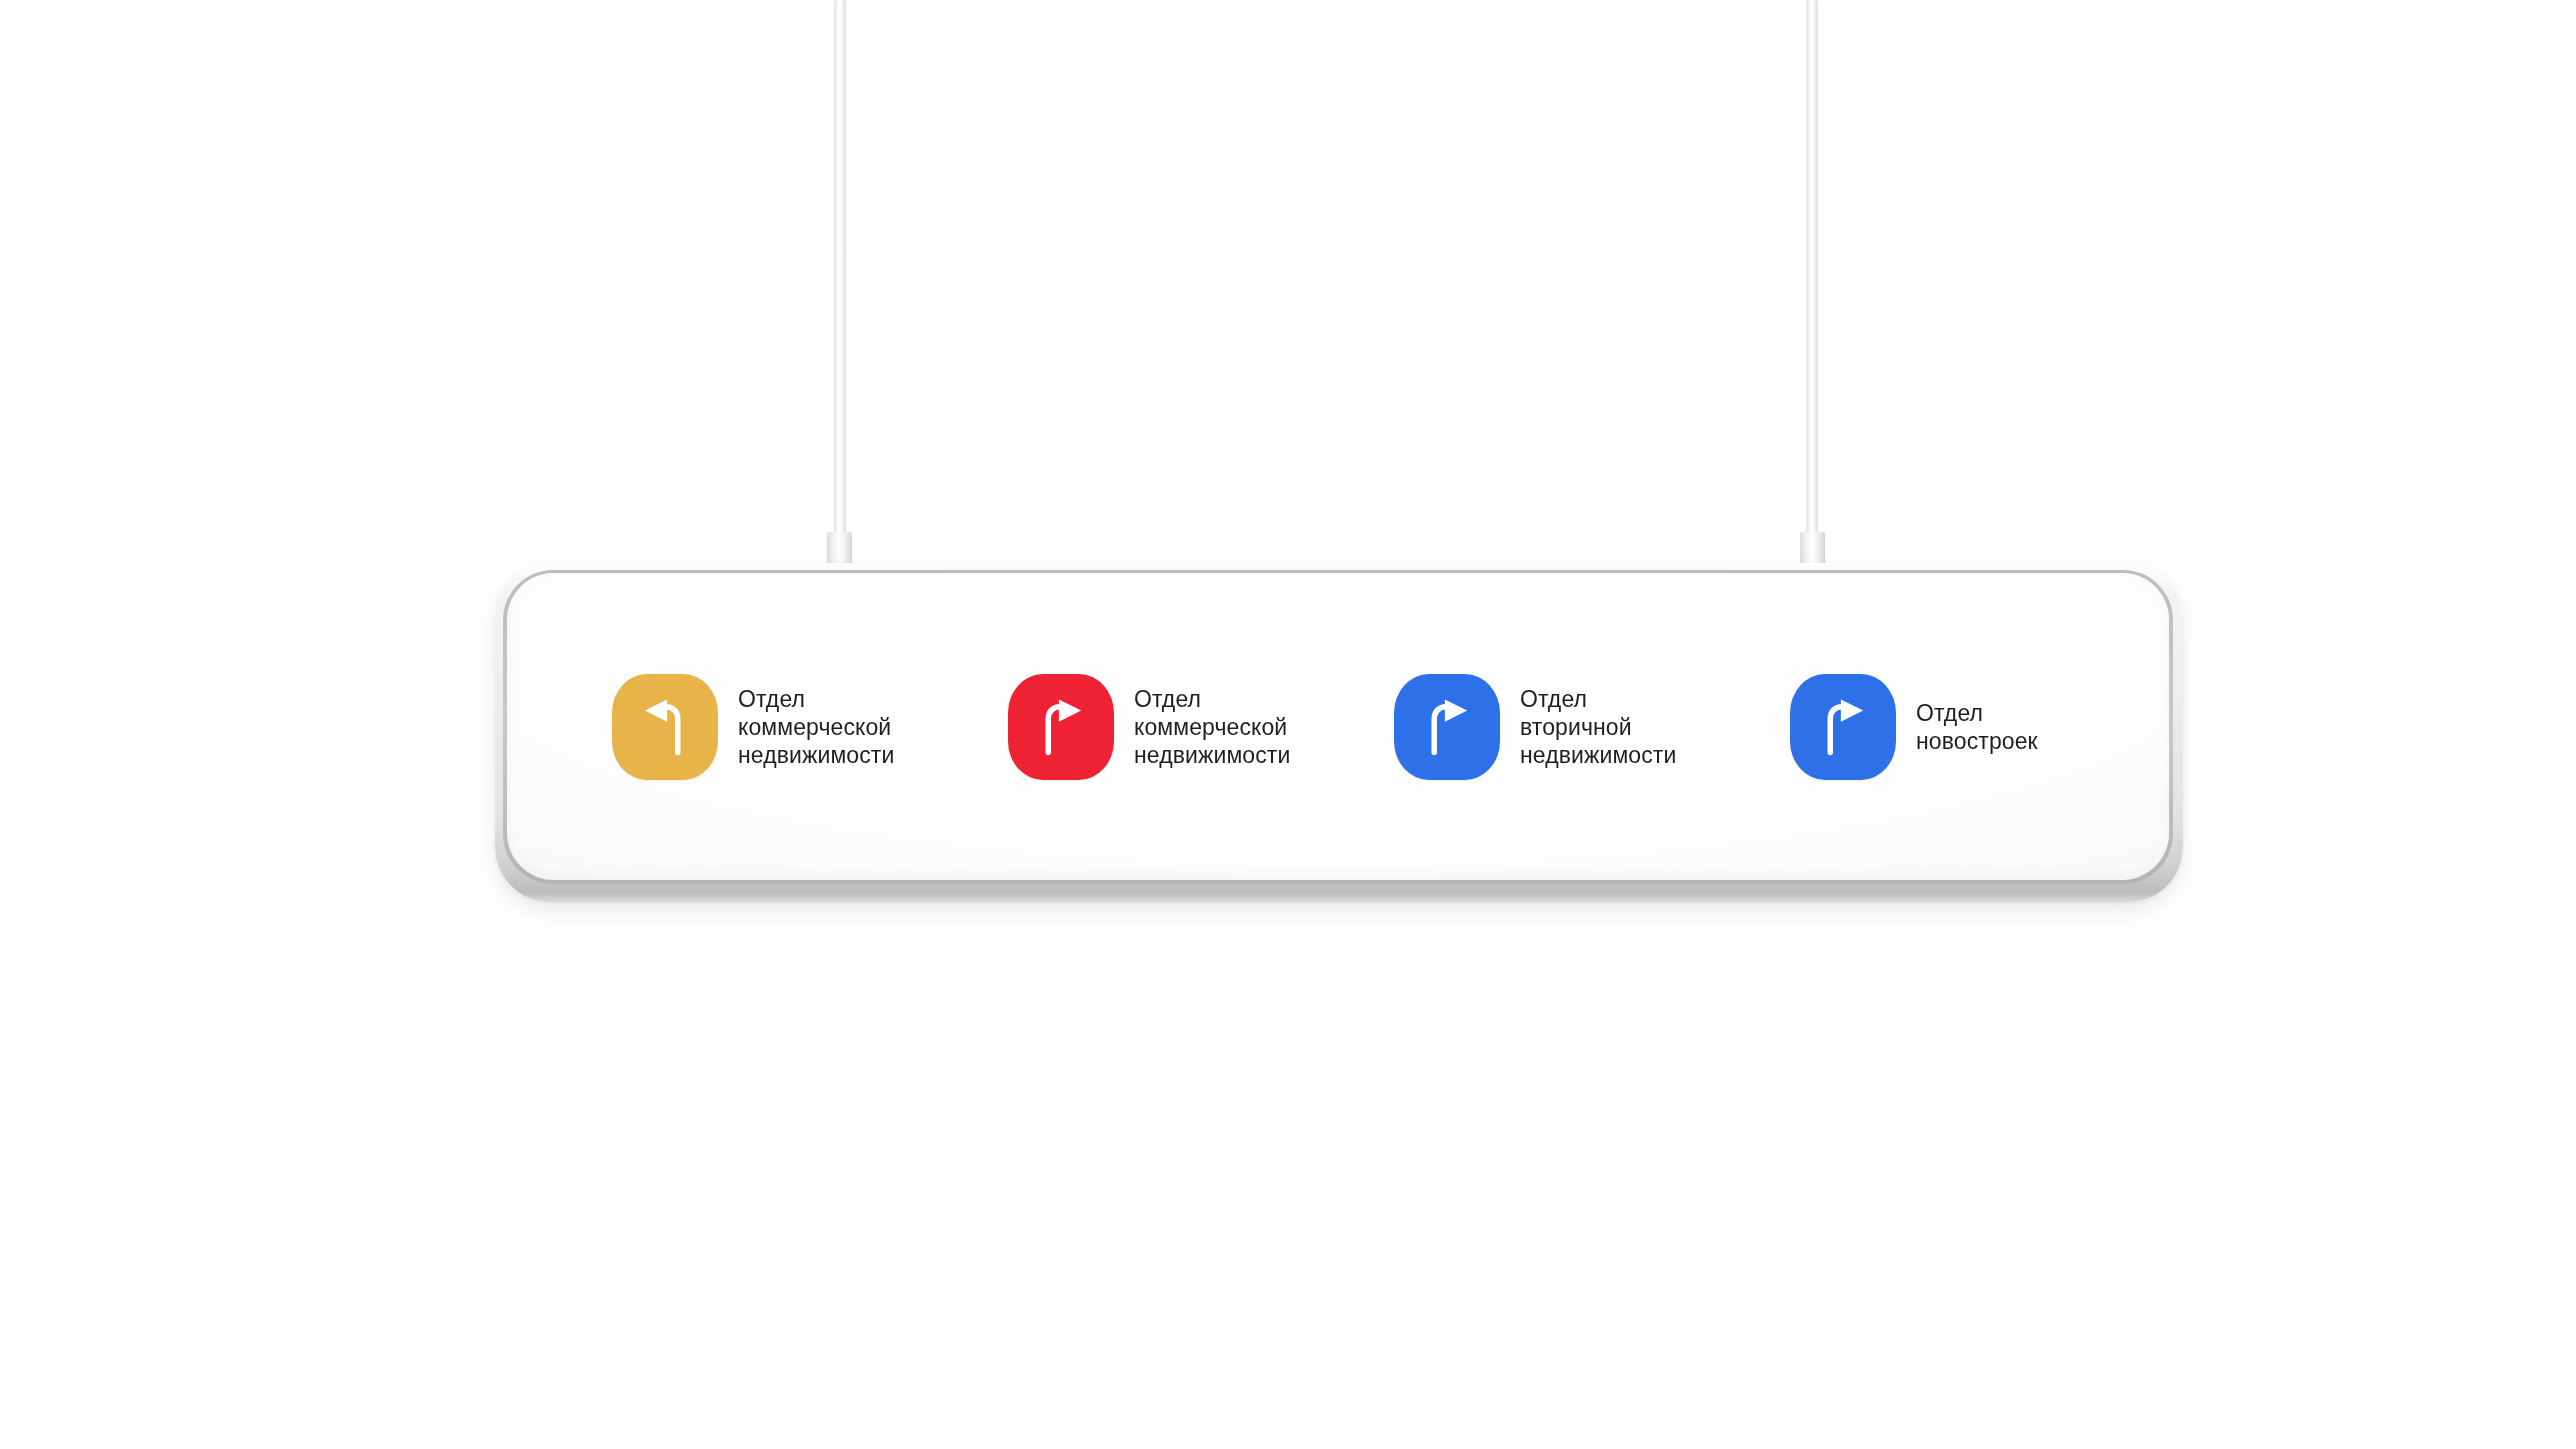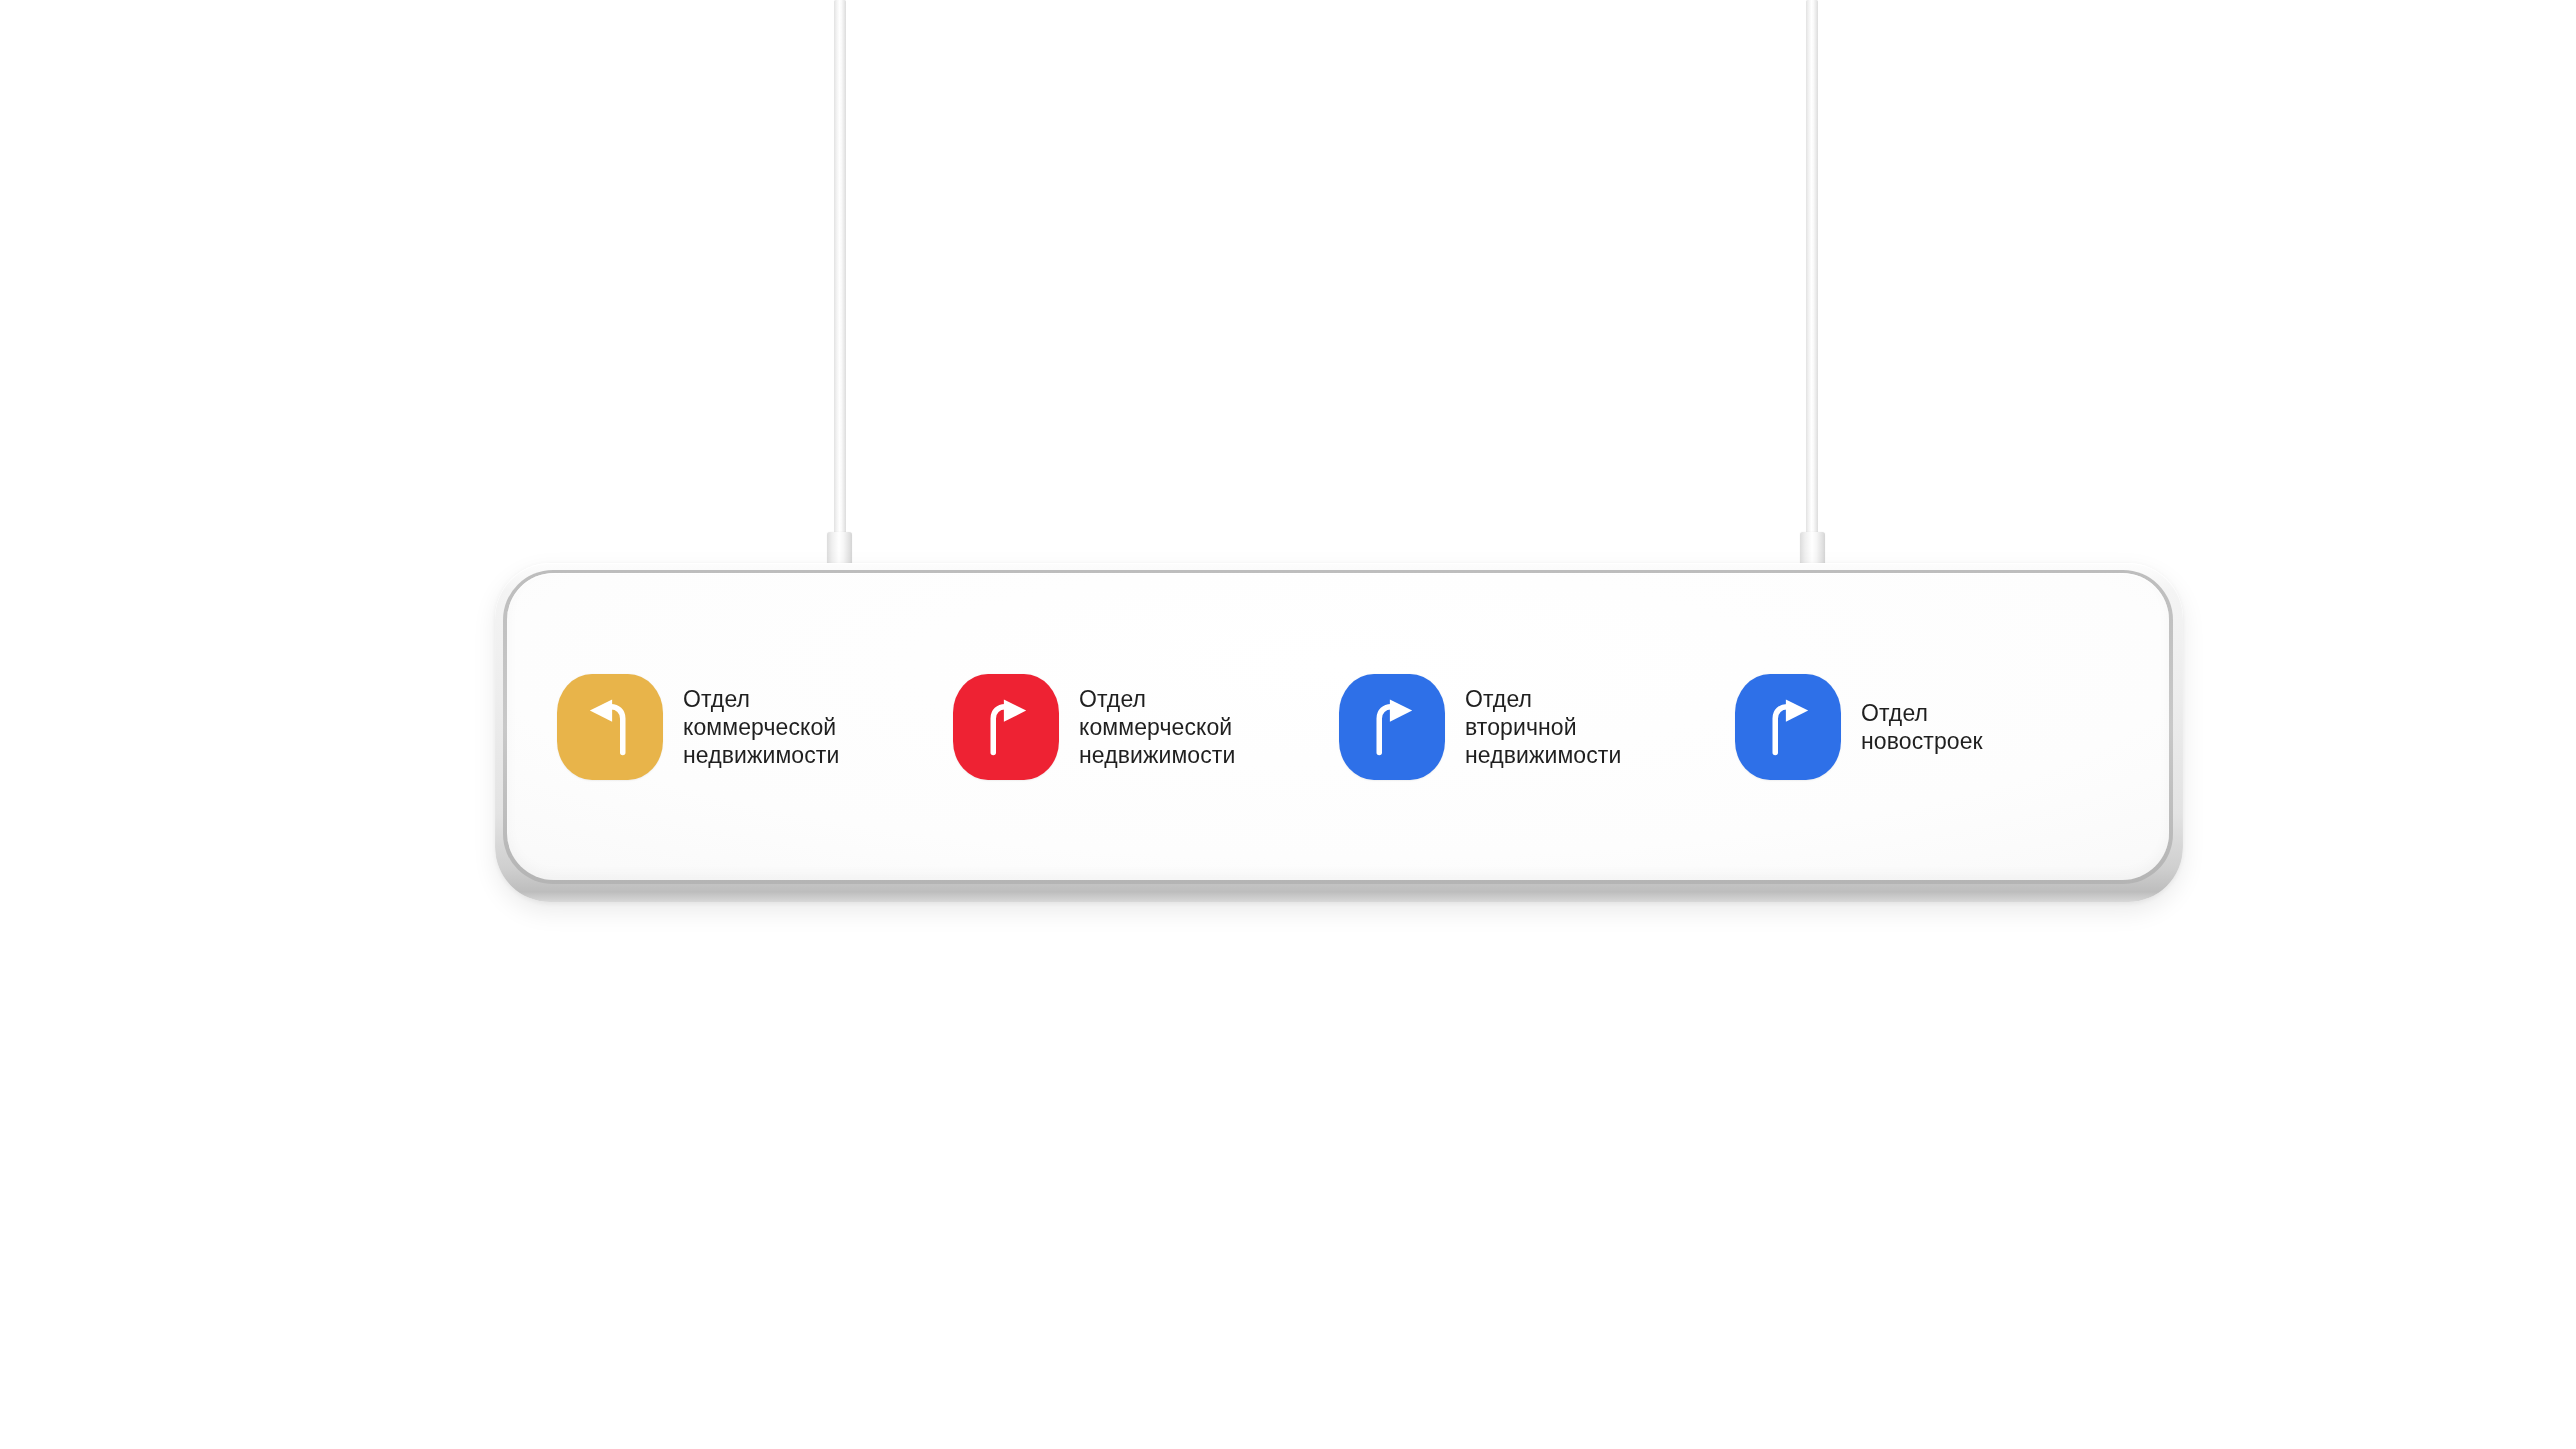--- a/index.html
+++ b/index.html
@@ -112,21 +112,21 @@
 
   
   .items {
     position: absolute;
     left: 0;
     top: 0;
     right: 0;
     bottom: 0;
     display: flex;
     align-items: center;
-    padding-left: 50px;
+    padding-left: 105px;
   }
   .item {
     display: flex;
     align-items: center;
     gap: 20px;
   }
   .item.i0 { width: 396px; }
   .item.i1 { width: 386px; }
   .item.i2 { width: 396px; }
   .item.i3 { width: 368px; }

